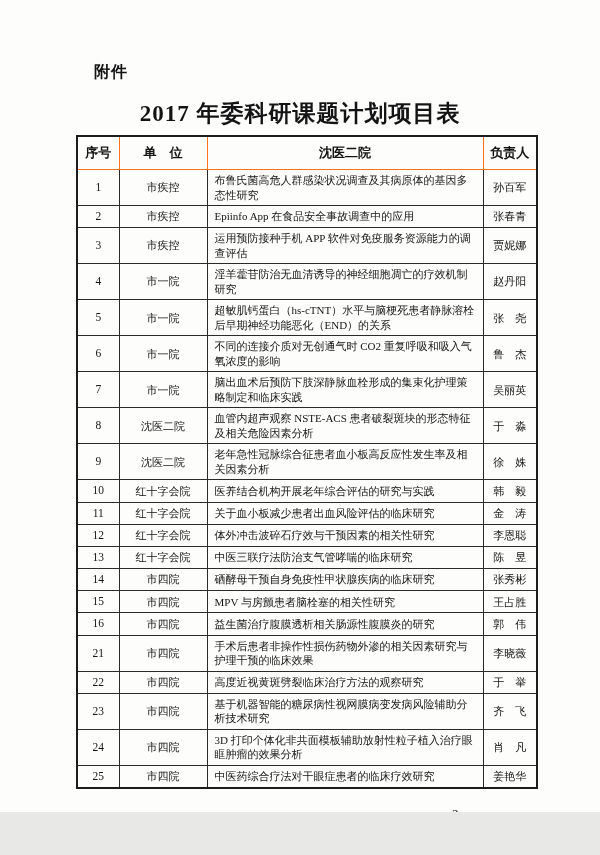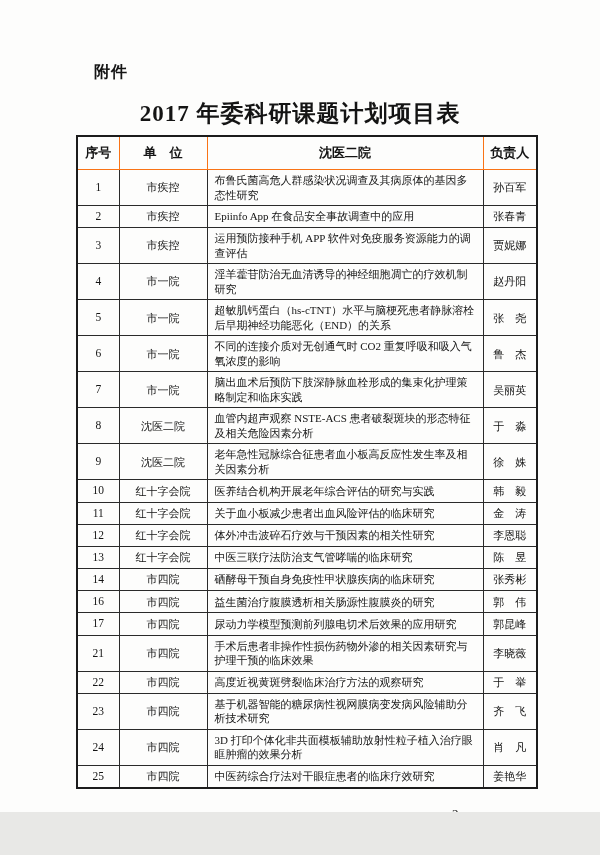--- a/index.html
+++ b/index.html
@@ -179,30 +179,30 @@
             <td class="c-topic">中医三联疗法防治支气管哮喘的临床研究</td>
             <td class="c-leader">陈　昱</td>
           </tr>
           <tr>
             <td class="c-no">14</td>
             <td class="c-unit">市四院</td>
             <td class="c-topic">硒酵母干预自身免疫性甲状腺疾病的临床研究</td>
             <td class="c-leader">张秀彬</td>
           </tr>
           <tr>
+            <td class="c-no">15</td>
+            <td class="c-unit">市四院</td>
+            <td class="c-topic">MPV 与房颤患者脑栓塞的相关性研究</td>
+            <td class="c-leader">王占胜</td>
+          </tr>
+          <tr>
             <td class="c-no">16</td>
             <td class="c-unit">市四院</td>
             <td class="c-topic">益生菌治疗腹膜透析相关肠源性腹膜炎的研究</td>
             <td class="c-leader">郭　伟</td>
-          </tr>
-          <tr>
-            <td class="c-no">17</td>
-            <td class="c-unit">市四院</td>
-            <td class="c-topic">尿动力学模型预测前列腺电切术后效果的应用研究</td>
-            <td class="c-leader">郭昆峰</td>
           </tr>
           <tr>
             <td class="c-no">21</td>
             <td class="c-unit">市四院</td>
             <td class="c-topic">手术后患者非操作性损伤药物外渗的相关因素研究与护理干预的临床效果</td>
             <td class="c-leader">李晓薇</td>
           </tr>
           <tr>
             <td class="c-no">22</td>
             <td class="c-unit">市四院</td>

